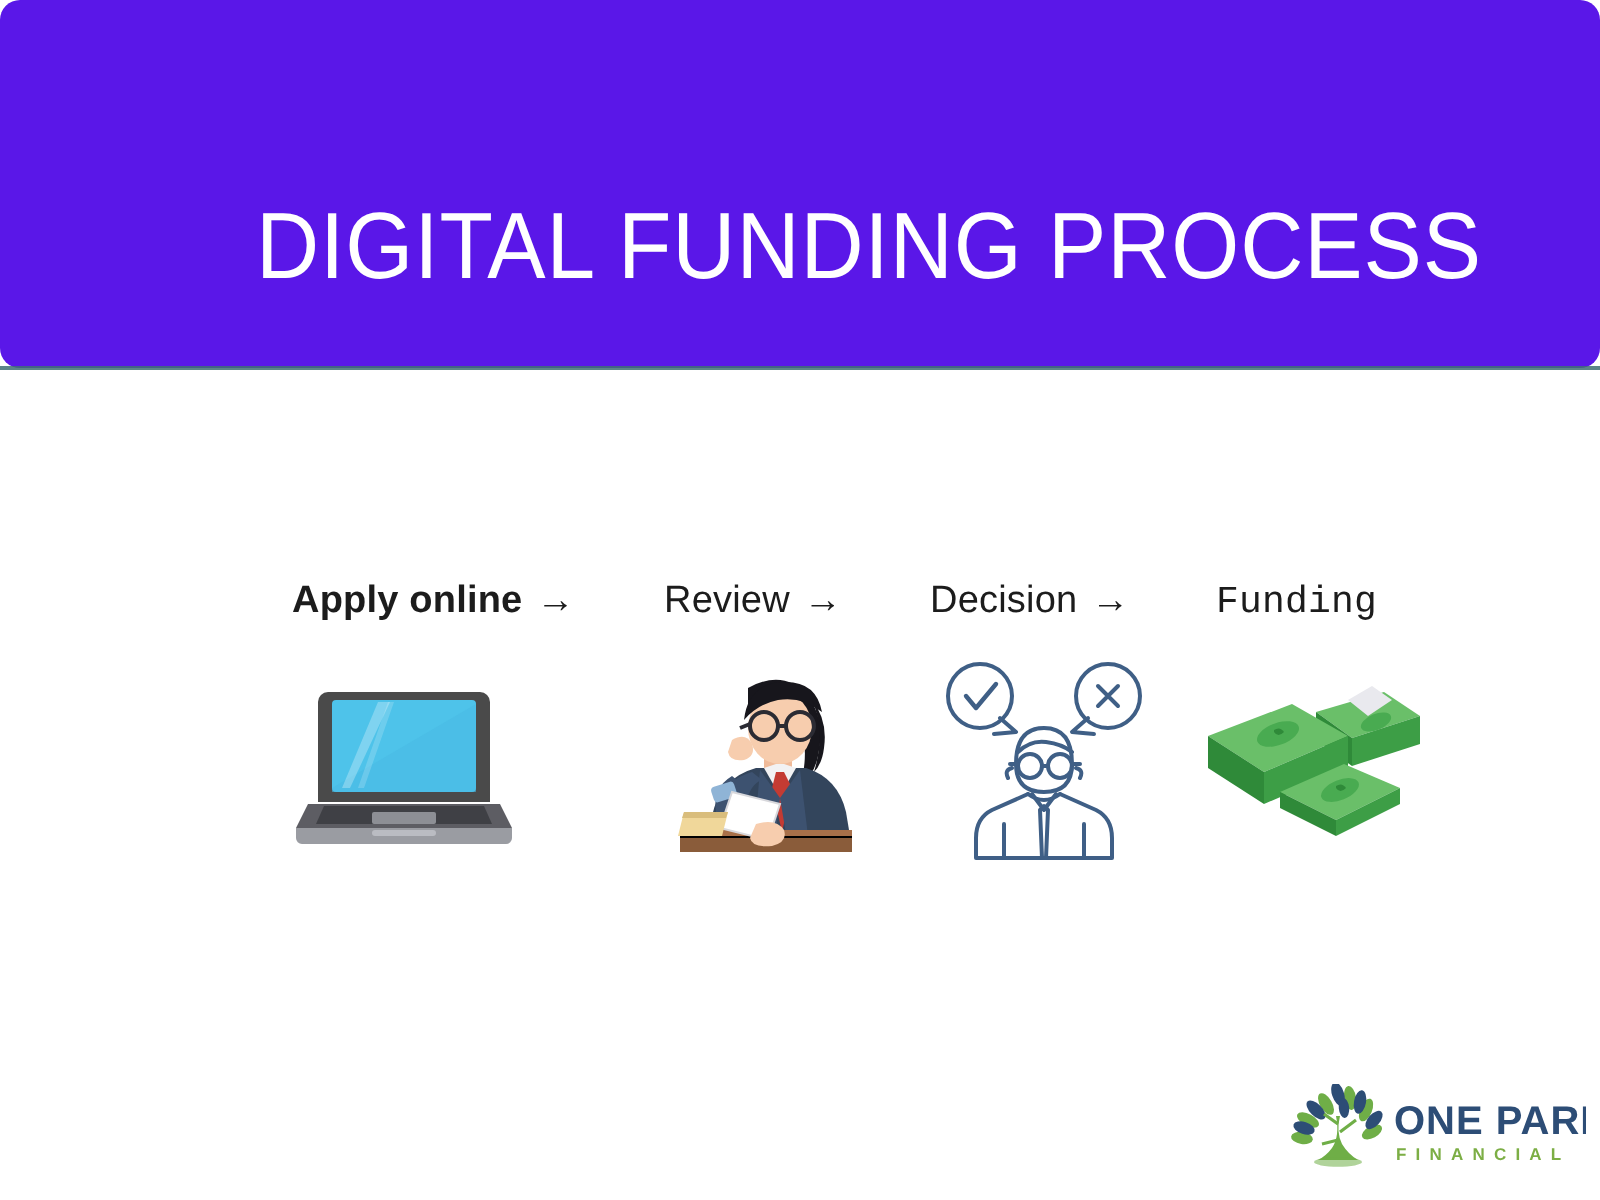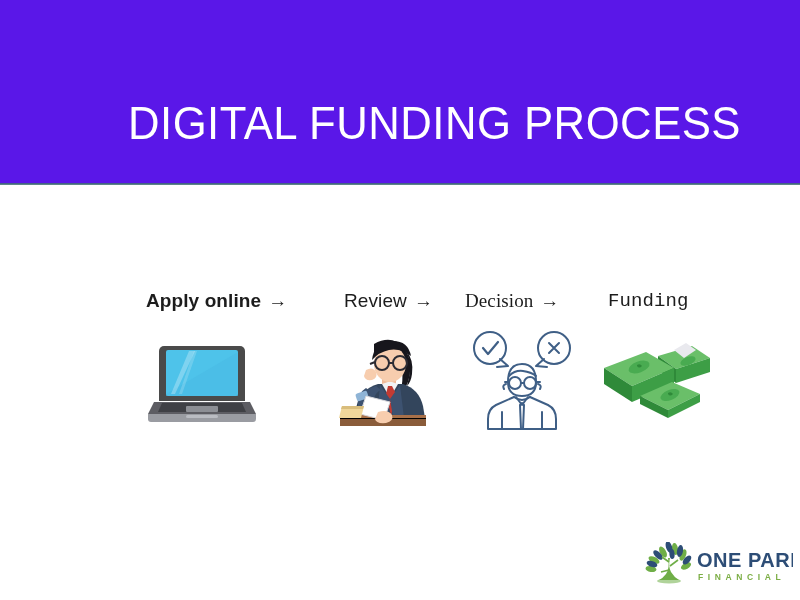--- a/index.html
+++ b/index.html
@@ -10,20 +10,21 @@
     overflow:hidden;
     position:relative;
   }
   .slide{position:absolute;inset:0;background:#ffffff;}
 
   
   .header{
     position:absolute;left:0;top:0;width:800px;height:184px;
     background:#5a17e8;
     box-sizing:border-box;
+    border-radius:10px;
   }
   .header-rule{
     position:absolute;left:0;top:183px;width:800px;height:2px;
     background:#3f6f74;opacity:.85;
   }
   .slide-title{
     position:absolute;left:128px;top:95px;
     width:548px;
     color:#ffffff;
     font-size:47px;
@@ -44,22 +45,22 @@
   }
   .step-label{
     position:absolute;top:0;
     font-size:19px;
     color:#1c1c1c;
     white-space:nowrap;
     letter-spacing:.1px;
   }
   .step-label .arrow{margin-left:7px;font-size:19px;}
   .sl-0{left:16px;font-weight:bold;}
-  .sl-1{left:202px;margin-left:12px;}
-  .sl-2{left:335px;font-family:Liberation Serif, serif;}
+  .sl-1{left:202px;}
+  .sl-2{left:335px;}
   .sl-3{left:478px;font-family:Liberation Mono, monospace;}
 
   .step-art{position:absolute;top:0;width:140px;height:110px;}
   .art-0{left:142px;top:336px;}
   .art-1{left:322px;top:330px;}
   .art-2{left:462px;top:326px;}
   .art-3{left:596px;top:334px;}
   .step-art svg{display:block;}
 
   

